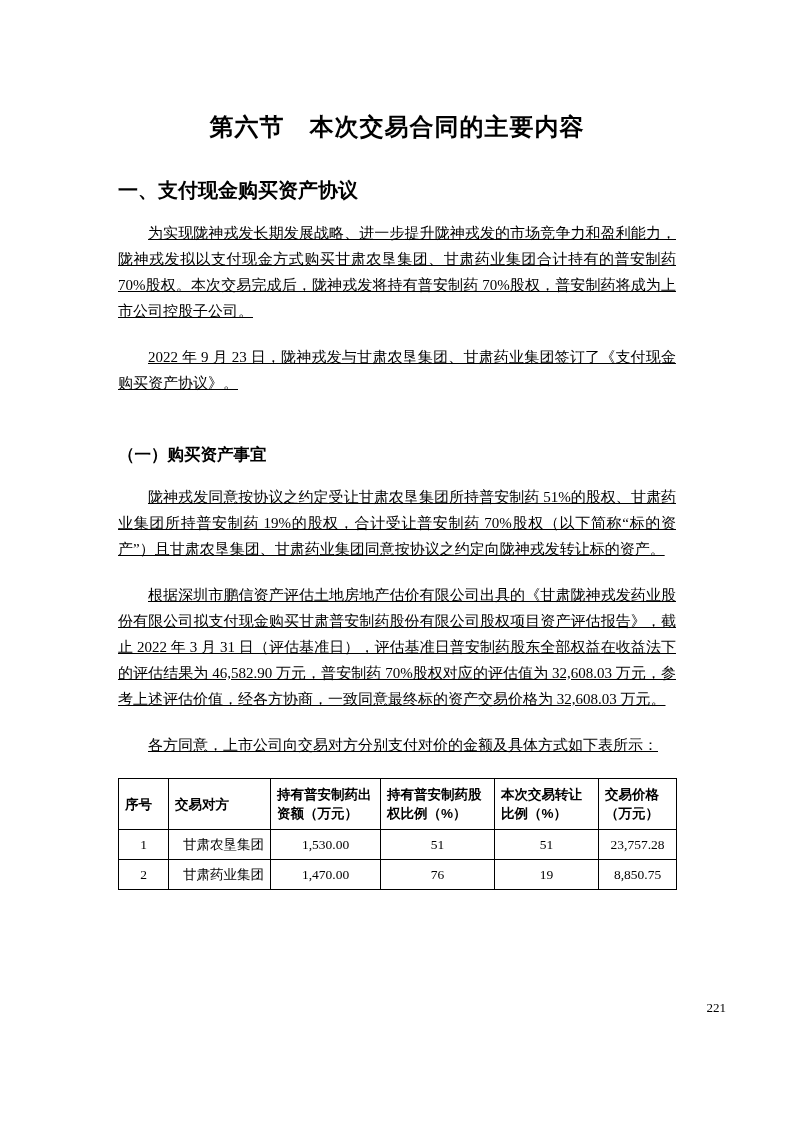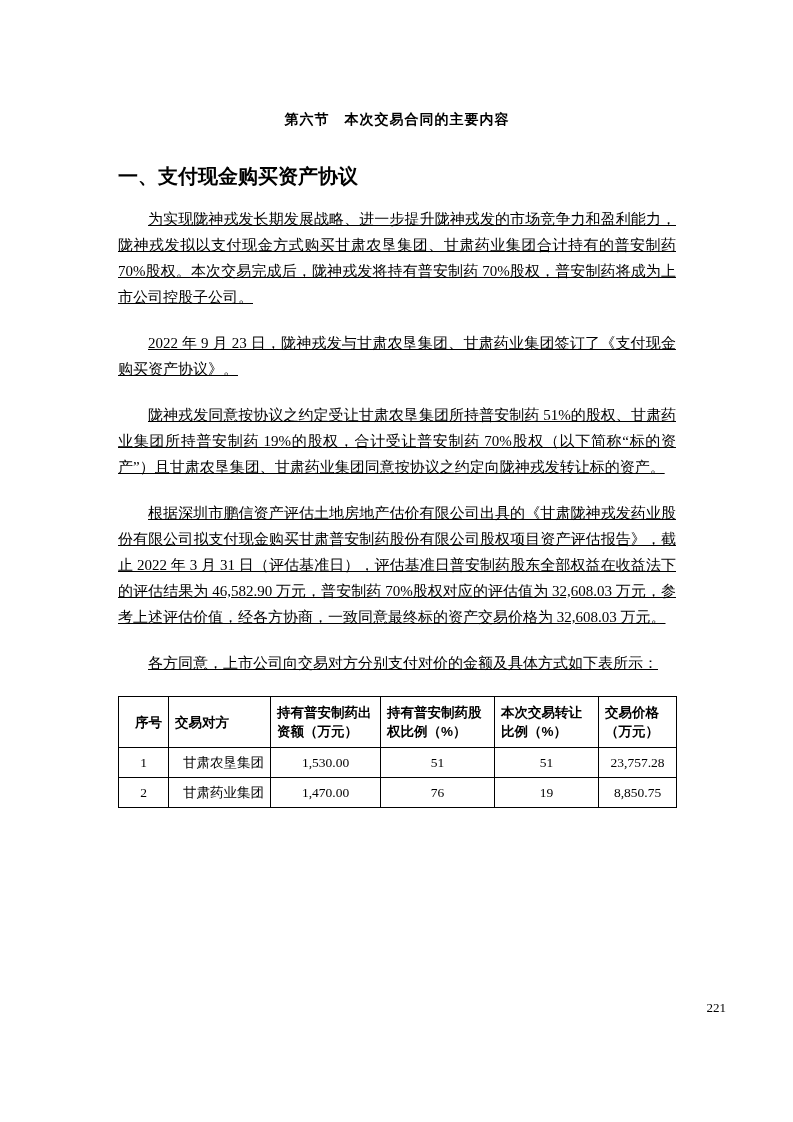--- a/index.html
+++ b/index.html
@@ -16,21 +16,21 @@
     padding: 99px 117px 0 118px;
     font-family: "Liberation Serif", "DejaVu Serif", serif;
     color: #000000;
     overflow: hidden;
   }
   .doc-title {
     margin: 12px 0 34px;
     text-align: center;
     font-family: "Liberation Sans", "DejaVu Sans", sans-serif;
     font-weight: bold;
-    font-size: 14px;
+    font-size: 24px;
     letter-spacing: 1px;
   }
   .h-level1 {
     margin: 30px 0 16px;
     font-family: "Liberation Sans", "DejaVu Sans", sans-serif;
     font-weight: bold;
     font-size: 20px;
   }
   .h-level2 {
     margin: 48px 0 18px;
@@ -60,21 +60,21 @@
   table.deal th {
     font-family: "Liberation Sans", "DejaVu Sans", sans-serif;
     font-weight: bold;
     font-size: 13.5px;
     line-height: 19px;
     text-align: left;
     vertical-align: middle;
     padding: 6px 6px;
   }
   table.deal th.center {
-    text-align: right;
+    text-align: left;
   }
   table.deal td {
     font-size: 13.5px;
     line-height: 19px;
     text-align: center;
     vertical-align: middle;
     padding: 5px 6px;
   }
   table.deal td.left {
     text-align: right;
@@ -91,20 +91,21 @@
 
 <div class="page">
 
   <div class="doc-title">第六节　本次交易合同的主要内容</div>
 
   <div class="h-level1">一、支付现金购买资产协议</div>
 
   <p class="para">为实现陇神戎发长期发展战略、进一步提升陇神戎发的市场竞争力和盈利能力，陇神戎发拟以支付现金方式购买甘肃农垦集团、甘肃药业集团合计持有的普安制药 70%股权。本次交易完成后，陇神戎发将持有普安制药 70%股权，普安制药将成为上市公司控股子公司。</p>
   <p class="para">2022 年 9 月 23 日，陇神戎发与甘肃农垦集团、甘肃药业集团签订了《支付现金购买资产协议》。</p>
 
+  <div class="h-level2">（一）购买资产事宜</div>
 
   <p class="para">陇神戎发同意按协议之约定受让甘肃农垦集团所持普安制药 51%的股权、甘肃药业集团所持普安制药 19%的股权，合计受让普安制药 70%股权（以下简称“标的资产”）且甘肃农垦集团、甘肃药业集团同意按协议之约定向陇神戎发转让标的资产。</p>
   <p class="para">根据深圳市鹏信资产评估土地房地产估价有限公司出具的《甘肃陇神戎发药业股份有限公司拟支付现金购买甘肃普安制药股份有限公司股权项目资产评估报告》，截止 2022 年 3 月 31 日（评估基准日），评估基准日普安制药股东全部权益在收益法下的评估结果为 46,582.90 万元，普安制药 70%股权对应的评估值为 32,608.03 万元，参考上述评估价值，经各方协商，一致同意最终标的资产交易价格为 32,608.03 万元。</p>
 
 
   <p class="para">各方同意，上市公司向交易对方分别支付对价的金额及具体方式如下表所示：</p>
 
   <table class="deal">
     <colgroup>
       <col style="width:50px">

